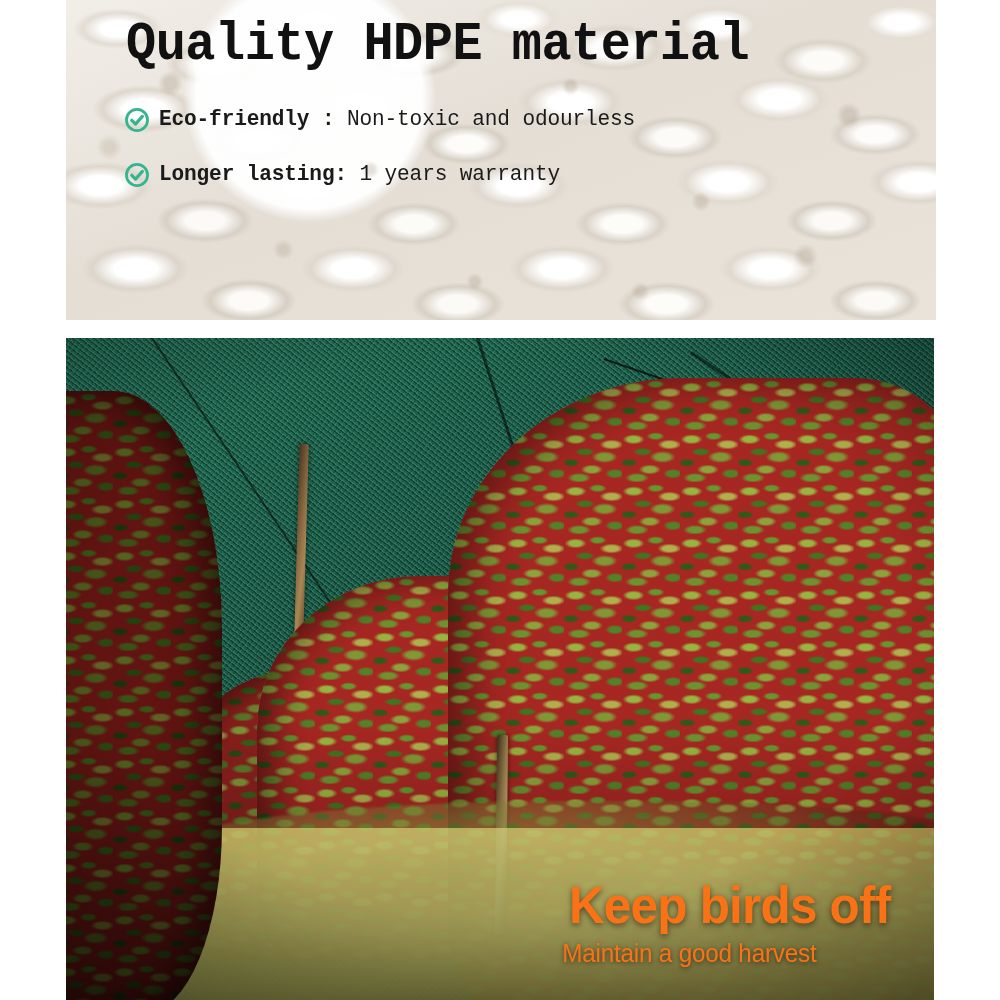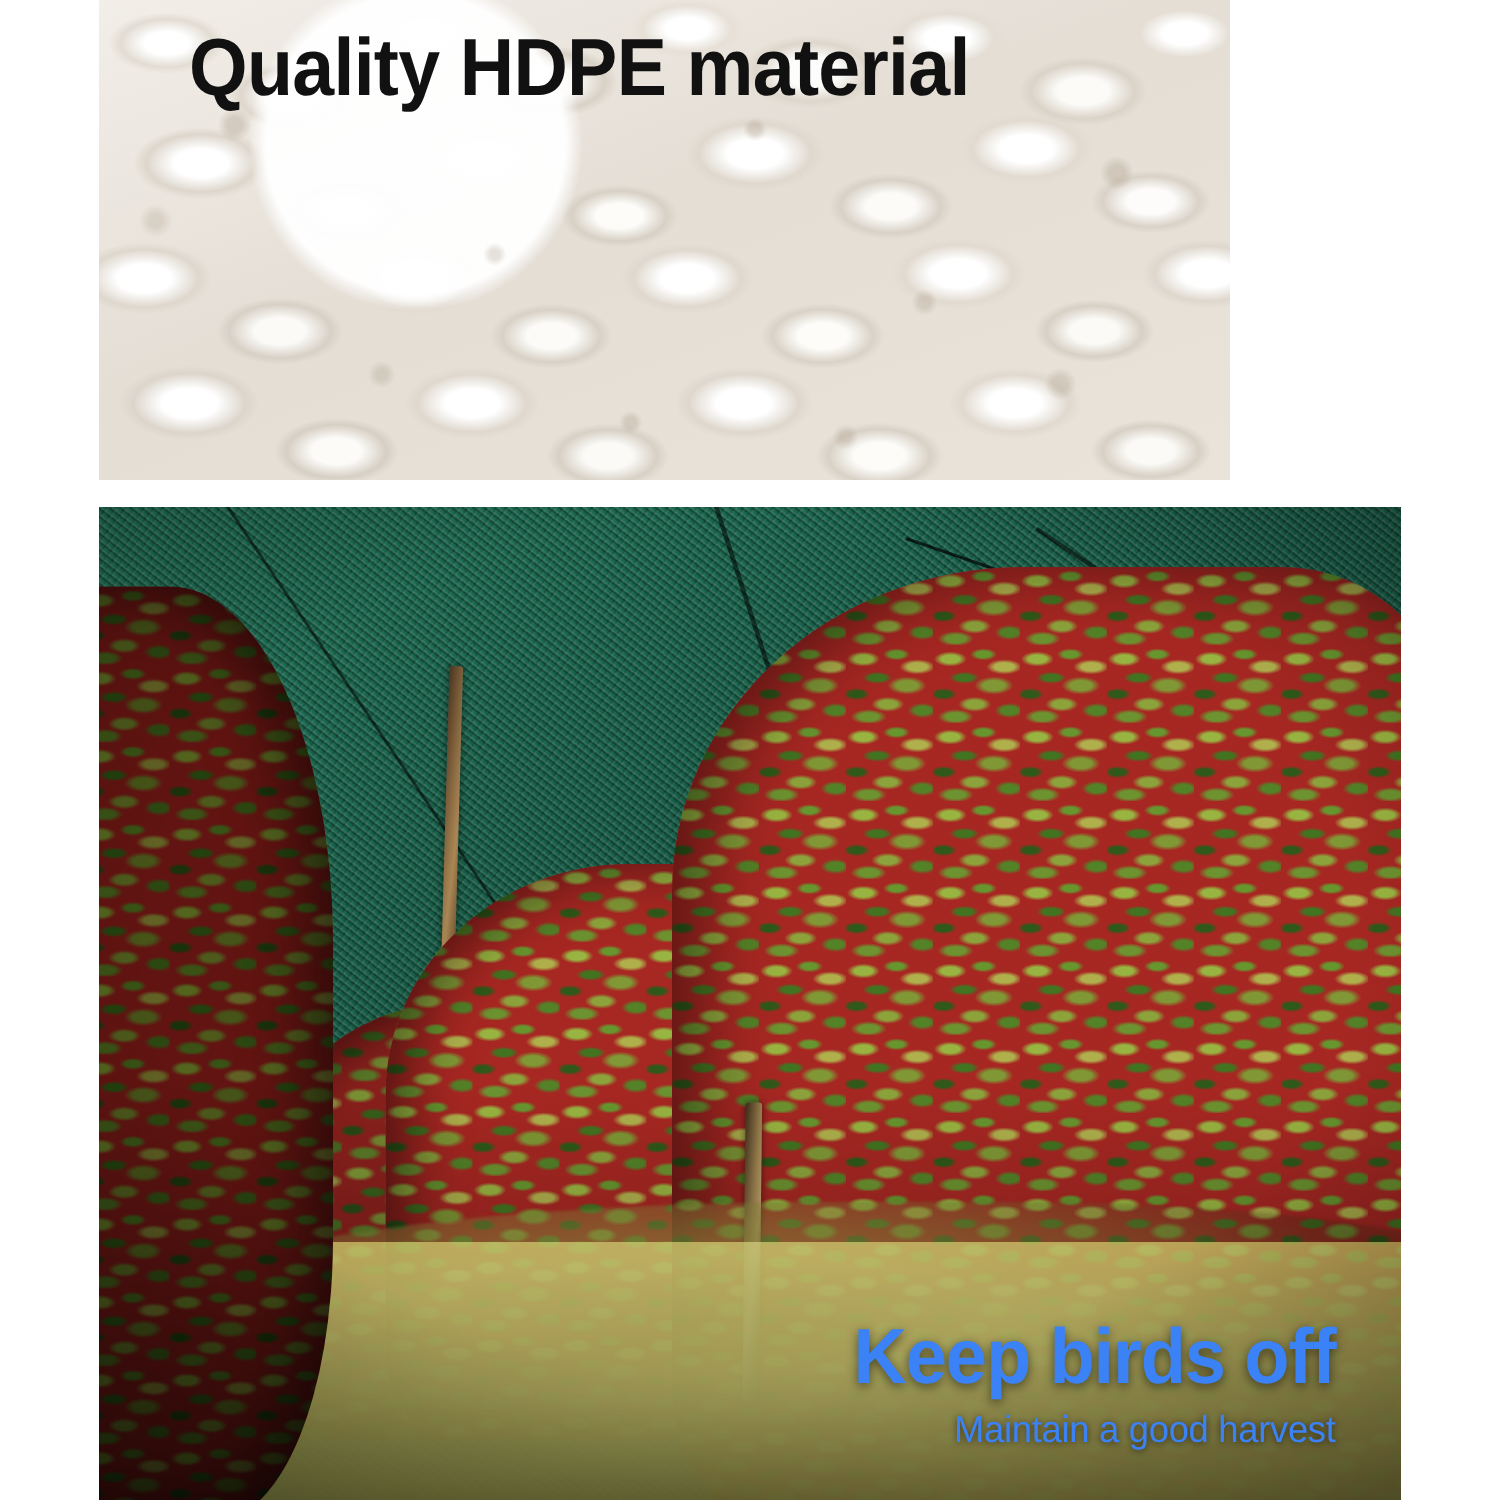--- a/index.html
+++ b/index.html
@@ -19,24 +19,25 @@
     position: absolute;
     inset: 0;
     background: #ffffff;
   }
 
   
   .panel-top {
     position: absolute;
     left: 66px;
     top: 0px;
-    width: 754px;
+    width: 870px;
     height: 320px;
     overflow: hidden;
     background: #efeae4;
+    font-family: Liberation Mono, monospace;
   }
 
   
   .pellets {
     position: absolute;
     inset: 0;
     background-color: #e9e4dd;
     background-image:
       radial-gradient(circle at 28% 30%, rgba(255,255,255,0.96) 0 17%, rgba(255,255,255,0) 19%),
       radial-gradient(ellipse 5.2% 6.4% at 6% 9%,  #ffffff 38%, #e2dcd3 78%, rgba(226,220,211,0) 100%),
@@ -325,22 +326,21 @@
       radial-gradient(ellipse 86% 80% at 50% 44%, rgba(0,0,0,0) 54%, rgba(0,0,0,0.42) 100%),
       linear-gradient(180deg, rgba(0,0,0,0) 58%, rgba(0,0,0,0.42) 100%);
     pointer-events: none;
   }
 
   
   .caption-block {
     position: absolute;
     right: 44px;
     bottom: 32px;
-    text-align: right;
-    color: #3b82f6;
+    color: #f97316;
   }
   .caption-main {
     font-size: 52px;
     font-weight: 700;
     line-height: 1.02;
     letter-spacing: -0.8px;
     transform: scaleX(0.95);
     transform-origin: right center;
     text-shadow: 0 2px 7px rgba(0,0,0,0.55);
     white-space: nowrap;
@@ -363,23 +363,41 @@
 
   <div class="panel-top">
     <div class="pellets"></div>
 
     <div class="top-content">
 
       <div class="headline">Quality HDPE material</div>
 
       <div class="feature-list">
 
-
-
-
+        <div class="feature-row">
+          <svg class="check-icon" viewBox="0 0 32 32">
+            <circle cx="16" cy="16" r="13" fill="none" stroke="#35b58f" stroke-width="3.4"></circle>
+            <path d="M9.6 16.4 L14.2 21 L22.6 11.6" fill="none" stroke="#35b58f" stroke-width="4" stroke-linecap="round" stroke-linejoin="round"></path>
+          </svg>
+          <div class="feature-text">
+            <span class="lead">Eco-friendly :</span><span class="rest"> Non-toxic and odourless</span>
+          </div>
+        </div>
+
+
+
+        <div class="feature-row">
+          <svg class="check-icon" viewBox="0 0 32 32">
+            <circle cx="16" cy="16" r="13" fill="none" stroke="#35b58f" stroke-width="3.4"></circle>
+            <path d="M9.6 16.4 L14.2 21 L22.6 11.6" fill="none" stroke="#35b58f" stroke-width="4" stroke-linecap="round" stroke-linejoin="round"></path>
+          </svg>
+          <div class="feature-text">
+            <span class="lead">Longer lasting:</span><span class="rest"> 1 years warranty</span>
+          </div>
+        </div>
 
       </div>
     </div>
   </div>
 
   <div class="gap"></div>
 
   <div class="panel-bottom">
 
     <div class="netting"></div>

